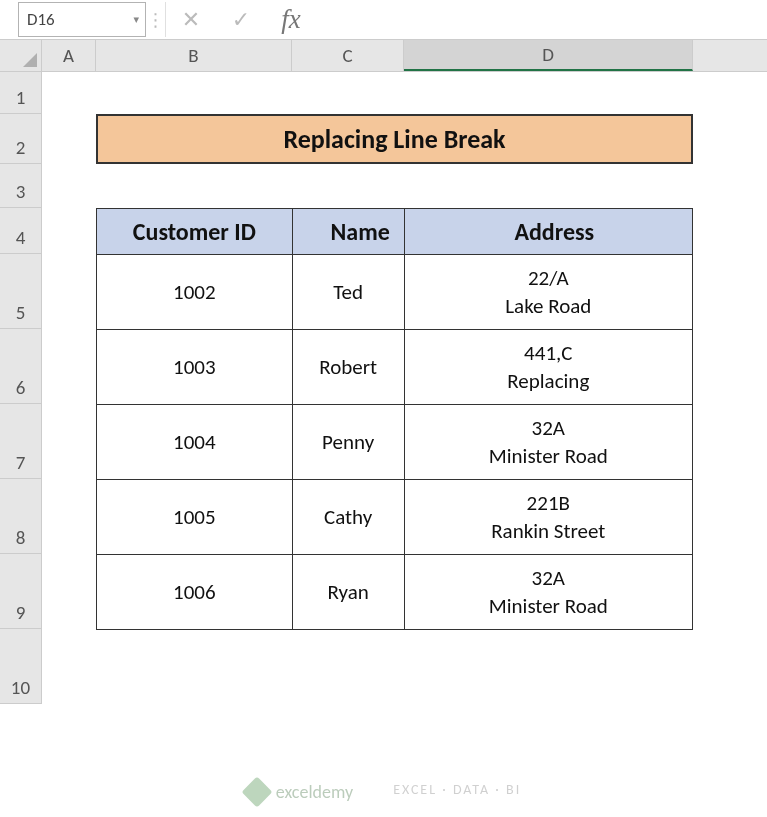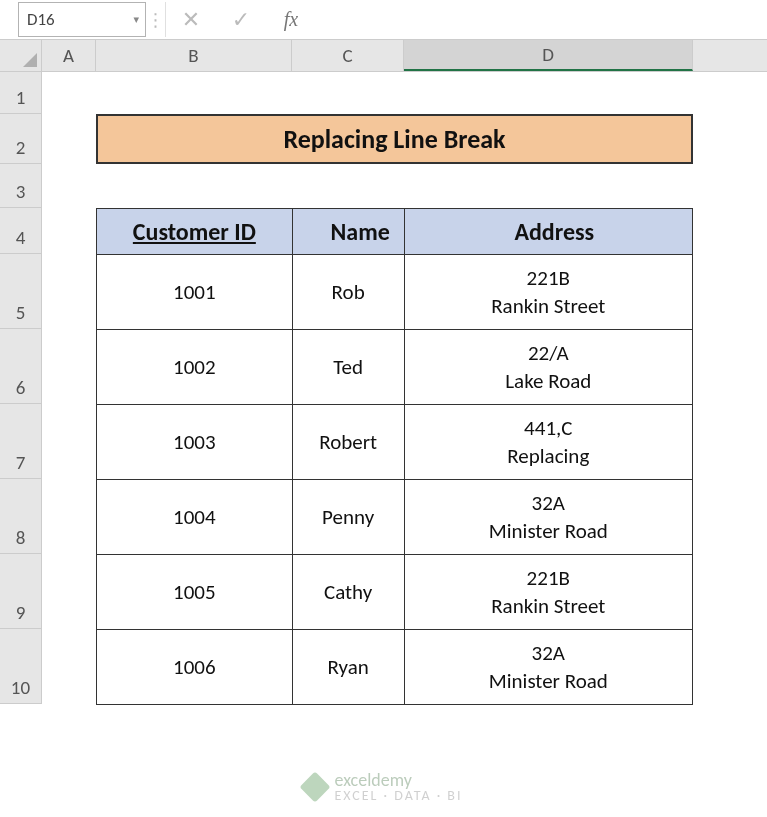--- a/index.html
+++ b/index.html
@@ -52,21 +52,21 @@
     display: flex;
     align-items: center;
     justify-content: center;
     color: #bbb;
     font-size: 22px;
   }
   .fx-btn.fx-label {
     font-style: italic;
     font-family: 'Times New Roman', serif;
     color: #777;
-    font-size: 20px;
+    font-size: 27px;
   }
   .formula-input {
     flex: 1;
     border: none;
     outline: none;
     padding: 0 8px;
     font-size: 17px;
   }
 
   
@@ -175,42 +175,42 @@
     font-weight: bold;
     font-size: 24px;
     color: #111;
   }
   .data-table td {
     height: 75px;
     font-size: 21px;
     color: #111;
     line-height: 1.35;
   }
-  .th-id { width: 196px; text-decoration: underline; }
+  .th-id { width: 196px; }
   .th-name { width: 112px; padding-left: 24px; }
   .th-addr { width: 289px; padding-left: 12px; }
 
   
   .watermark {
     position: absolute;
     bottom: 14px;
     left: 0; right: 0;
     display: flex;
     align-items: center;
     justify-content: center;
     gap: 8px;
     opacity: 0.45;
   }
   .wm-icon {
     width: 22px; height: 22px;
     background: #6fa56f;
     transform: rotate(45deg);
     border-radius: 3px;
   }
-  .wm-text { display: flex; flex-direction: column; line-height: 1; }
+  .wm-text { display: flex; flex-direction: row; line-height: 1; gap: 40px; }
   .wm-main { font-size: 18px; color: #6b8f6b; font-weight: 500; }
   .wm-sub { font-size: 14px; letter-spacing: 2px; color: #999; }
 </style>
 </head>
 <body>
 
 <div class="formula-row">
   <div class="name-box">
     <span>D16</span>
     <span class="arrow">▾</span>
@@ -252,25 +252,20 @@
     <table class="data-table">
       <thead>
         <tr>
           <th class="th-id">Customer ID</th>
           <th class="th-name">Name</th>
           <th class="th-addr">Address</th>
         </tr>
       </thead>
       <tbody>
         <tr>
-          <td>1001</td>
-          <td>Rob</td>
-          <td><span>221B</span><br><span>Rankin Street</span></td>
-        </tr>
-        <tr>
           <td>1002</td>
           <td>Ted</td>
           <td><span>22/A</span><br><span>Lake Road</span></td>
         </tr>
         <tr>
           <td>1003</td>
           <td>Robert</td>
           <td><span>441,C</span><br><span>Replacing</span></td>
         </tr>
         <tr>

